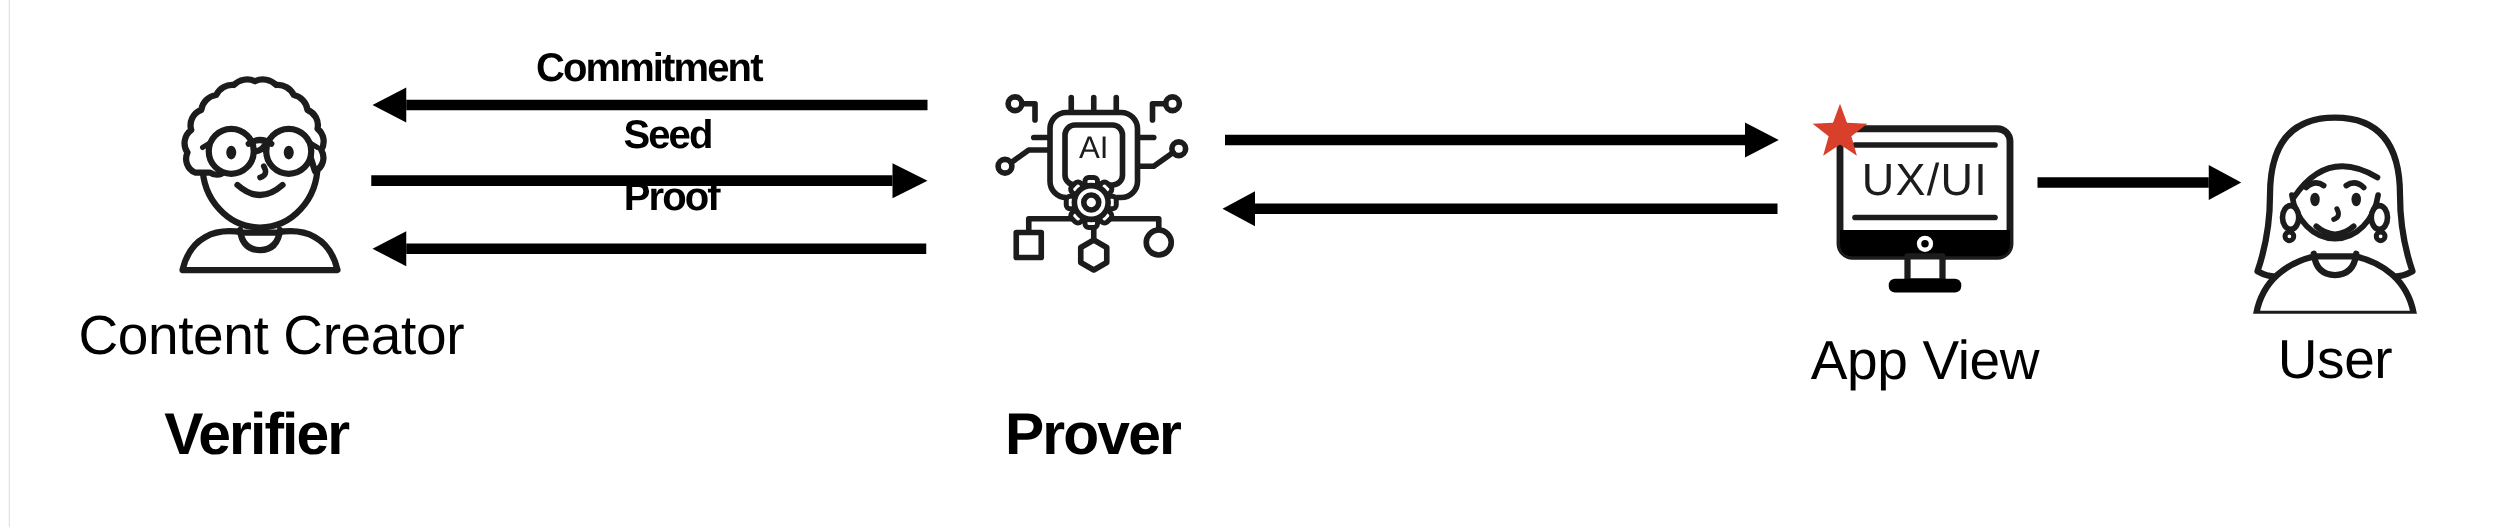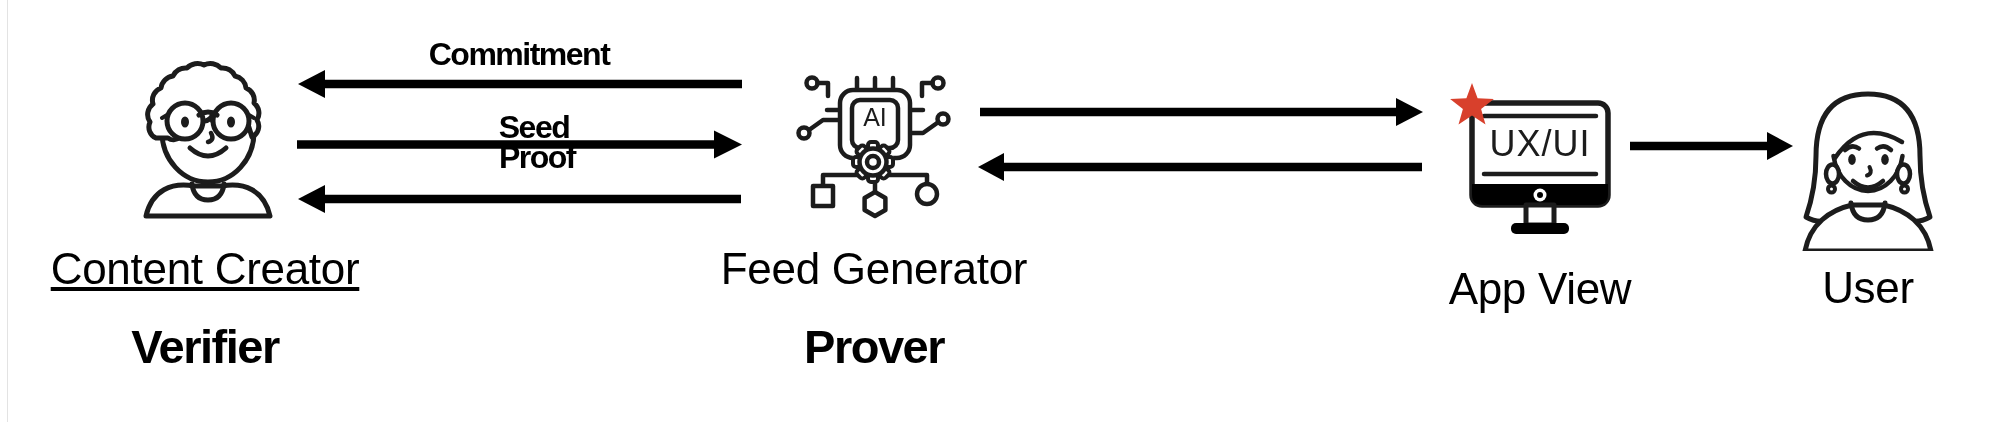--- a/index.html
+++ b/index.html
@@ -175,24 +175,23 @@
       <line x1="1004" y1="167" x2="1422" y2="167"></line>
       <polygon points="978,167 1004,153 1004,181"></polygon>
     </g>
     <g>
       <line x1="1630" y1="146" x2="1767" y2="146"></line>
       <polygon points="1793,146 1767,132 1767,160"></polygon>
     </g>
   </svg>
 
   <div class="lbl edge-lbl" style="left:519px;top:38px;">Commitment</div>
-  <div class="lbl edge-lbl" style="left:534px;top:91px;margin-top:20px;">Seed</div>
+  <div class="lbl edge-lbl" style="left:534px;top:91px;">Seed</div>
   <div class="lbl edge-lbl" style="left:537px;top:141px;">Proof</div>
 
-  <div class="lbl node-lbl" style="left:205px;top:247px;text-decoration:underline;">Content Creator</div>
-  <div class="lbl node-lbl" style="left:874px;top:247px;">Feed Generator</div>
+  <div class="lbl node-lbl" style="left:217px;top:247px;">Content Creator</div>
   <div class="lbl node-lbl" style="left:1868px;top:266px;">User</div>
   <div class="lbl node-lbl" style="left:1540px;top:267px;">App View</div>
 
   <div class="lbl role-lbl" style="left:205px;top:323px;">Verifier</div>
   <div class="lbl role-lbl" style="left:874px;top:323px;">Prover</div>
 
 </div>
 
 </body></html>

